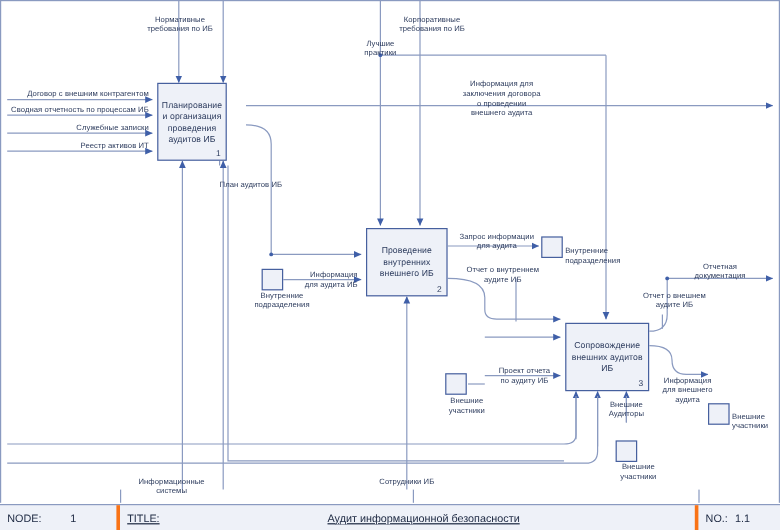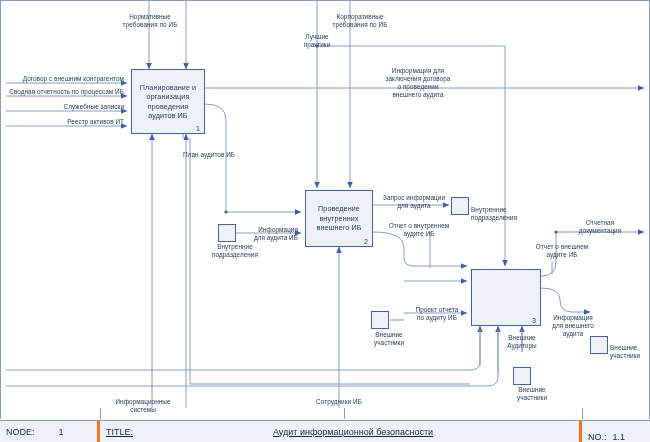--- a/index.html
+++ b/index.html
@@ -84,21 +84,21 @@
     align-items: center;
     border-right: 3px solid #f97316;
     box-sizing: border-box;
     padding: 0 6px;
   }
   .fcell:last-child { border-right: none; }
   #f-node { width: 100px; justify-content: flex-start; }
   #f-node .val { margin-left: 24px; }
   #f-title { flex: 1; text-decoration: underline; }
   #f-title .val { flex: 1; text-align: center; }
-  #f-no { width: 68px; align-items: flex-end; }
+  #f-no { width: 68px; }
   #f-no .val { margin-left: 6px; }
   #frame-top {
     position: absolute;
     left: 0; top: 0;
     width: 650px;
     height: 419px;
     border: 1px solid #8a9ac0;
     border-bottom: none;
     box-sizing: border-box;
     pointer-events: none;
@@ -187,31 +187,32 @@
 
       <path d="M152,400 L152,408"></path>
       <path d="M186,400 L186,408"></path>
       <path d="M339,400 L339,408"></path>
 
       <circle cx="226" cy="212" r="1.6" fill="#3f5fa8" stroke="none"></circle>
       <circle cx="556" cy="232" r="1.6" fill="#3f5fa8" stroke="none"></circle>
     </g>
   </svg>
 
-  <div class="act-box" style="left:131px; top:69px; width:74px; height:65px;">
+  <div class="act-box" style="left:131px; top:69px; width:58px; height:65px;">
     <div class="act-label">Планирование и организация проведения аудитов ИБ</div>
     <div class="act-num">1</div>
   </div>
 
   <div class="act-box" style="left:305px; top:190px; width:68px; height:57px;">
     <div class="act-label">Проведение внутренних внешнего ИБ</div>
     <div class="act-num">2</div>
   </div>
 
   <div class="act-box" style="left:471px; top:269px; width:70px; height:57px;">
+    <div class="act-label">Сопровождение внешних аудитов ИБ</div>
     <div class="act-num">3</div>
   </div>
 
   <div class="mech-box" style="left:218px; top:224px;"></div>
   <div class="lbl c" style="left:208px; top:243px; width:54px;">Внутренние
 подразделения</div>
 
   <div class="mech-box" style="left:451px; top:197px;"></div>
   <div class="lbl l" style="left:471px; top:206px; width:52px;">Внутренние
 подразделения</div>

